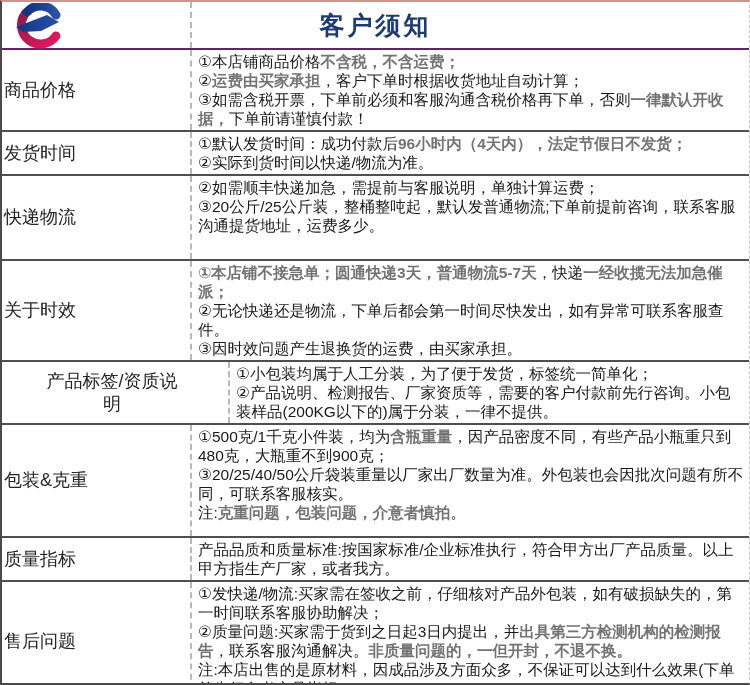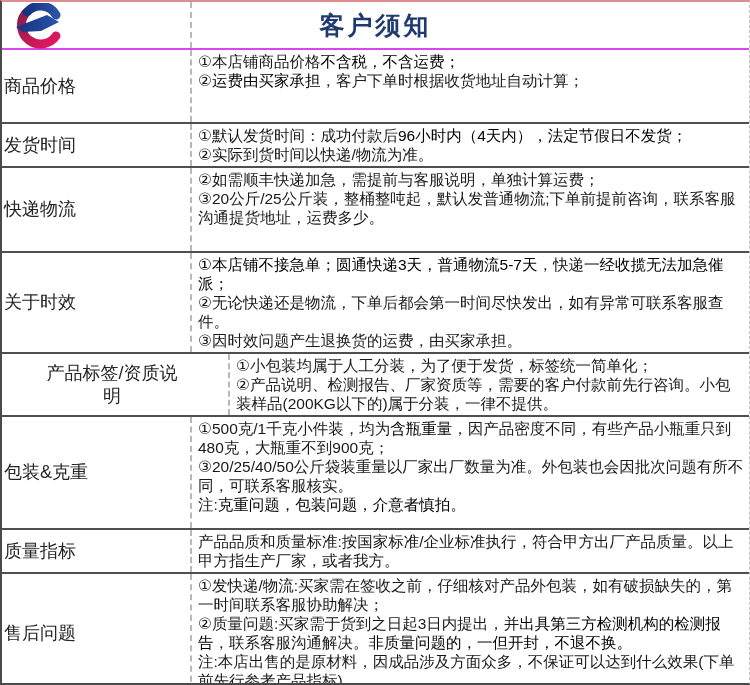--- a/index.html
+++ b/index.html
@@ -15,21 +15,21 @@
     overflow: hidden;
     background: #fff;
     border-top: 2px solid #d98f8f;
     border-left: 2px solid #4a4a4a;
     border-bottom: 2px solid #4a4a4a;
     border-right: 1px dashed #c4c4c4;
   }
   .header {
     position: relative;
     height: 48px;
-    border-bottom: 2px solid #d946ef;
+    border-bottom: 2px solid #701a75;
   }
   .header .col-sep {
     position: absolute; left: 188px; top: 0; bottom: 0; width: 0;
     border-left: 2px dashed #b8b8b8;
   }
   .logo { position: absolute; left: 9px; top: 1px; }
   .title {
     position: absolute; left: 0; right: 0; top: 50%;
     transform: translateY(-50%);
     text-align: center;
@@ -51,21 +51,21 @@
   }
   .label-cell span { max-width: 140px; display: inline-block; }
   .content-cell {
     flex: 1 1 auto;
     border-left: 2px dashed #b8b8b8;
     padding: 2px 4px 2px 6px;
     font-size: 15.5px; line-height: 19px;
     color: #191919;
   }
   .content-cell p { margin: 0; }
-  .seg-red { color: #000000; }
+  .seg-red { color: #737373; font-weight: bold; }
 </style>
 </head>
 <body>
 
 <div class="page">
   <div class="header">
     <div class="logo">
       <svg width="58" height="47" viewBox="0 0 58 47" aria-hidden="true">
         <defs>
           <linearGradient id="rg" x1="0" y1="0" x2="1" y2="1">
@@ -86,20 +86,21 @@
     <div class="title">客户须知</div>
   </div>
   <div class="table-body" id="rows">
       <div class="notice-row" style="min-height: 74px;">
         <div class="label-cell">
           <span>商品价格</span>
         </div>
         <div class="content-cell">
           <p><span class="seg">①本店铺商品价格</span><span class="seg-red">不含税，不含运费；</span></p>
           <p><span class="seg">②</span><span class="seg-red">运费由买家承担</span><span class="seg">，客户下单时根据收货地址自动计算；</span></p>
+          <p><span class="seg">③如需含税开票，下单前必须和客服沟通含税价格再下单，否则</span><span class="seg-red">一律默认开收据，</span><span class="seg">下单前请谨慎付款！</span></p>
         </div>
       </div>
       <div class="notice-row" style="min-height: 43px;">
         <div class="label-cell">
           <span>发货时间</span>
         </div>
         <div class="content-cell">
           <p><span class="seg">①默认发货时间：成功付款后</span><span class="seg-red">96小时内（4天内），法定节假日不发货；</span></p>
           <p><span class="seg">②实际到货时间以快递/物流为准。</span></p>
         </div>

